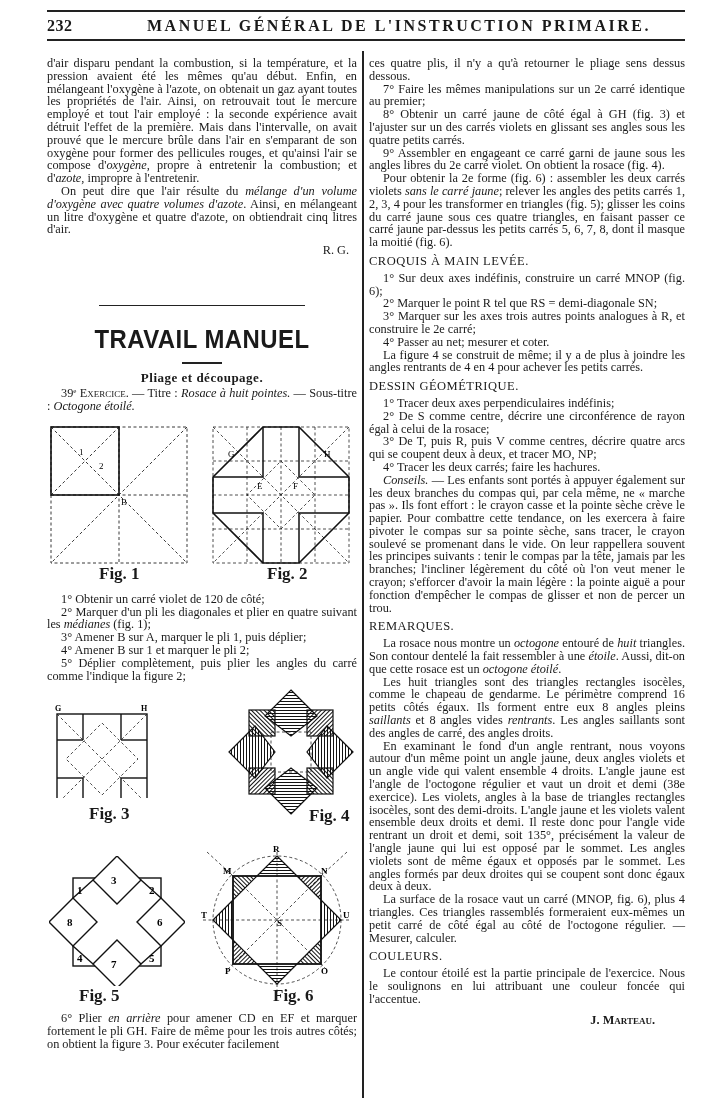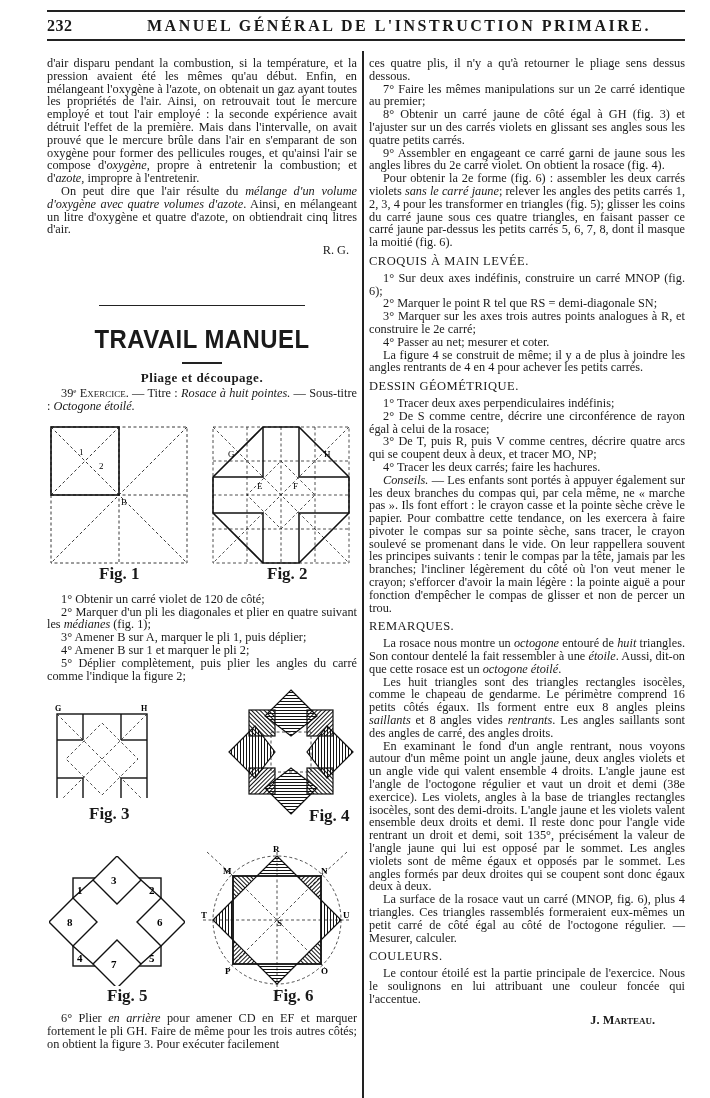--- a/index.html
+++ b/index.html
@@ -193,21 +193,21 @@
             <text x="62" y="28" font-size="11" font-weight="bold">3</text>
             <text x="28" y="38" font-size="11" font-weight="bold">1</text>
             <text x="100" y="38" font-size="11" font-weight="bold">2</text>
             <text x="18" y="70" font-size="11" font-weight="bold">8</text>
             <text x="108" y="70" font-size="11" font-weight="bold">6</text>
             <text x="28" y="106" font-size="11" font-weight="bold">4</text>
             <text x="100" y="106" font-size="11" font-weight="bold">5</text>
             <text x="62" y="112" font-size="11" font-weight="bold">7</text>
           </svg>
         </div>
-        <div class="cap" style="left:60px;top:150px;">Fig. 5</div>
+        <div class="cap" style="left:32px;top:150px;">Fig. 5</div>
 
         <div class="fig" style="left:150px;top:2px;">
           <svg width="160" height="150" viewBox="0 0 160 150">
             <defs>
               <pattern id="gH" width="3" height="3" patternUnits="userSpaceOnUse">
                   <line x1="0" y1="1.5" x2="3" y2="1.5" stroke="#111" stroke-width="1"></line>
                 </pattern>
               <pattern id="gV" width="3" height="3" patternUnits="userSpaceOnUse">
                   <line x1="1.5" y1="0" x2="1.5" y2="3" stroke="#111" stroke-width="1"></line>
                 </pattern>

